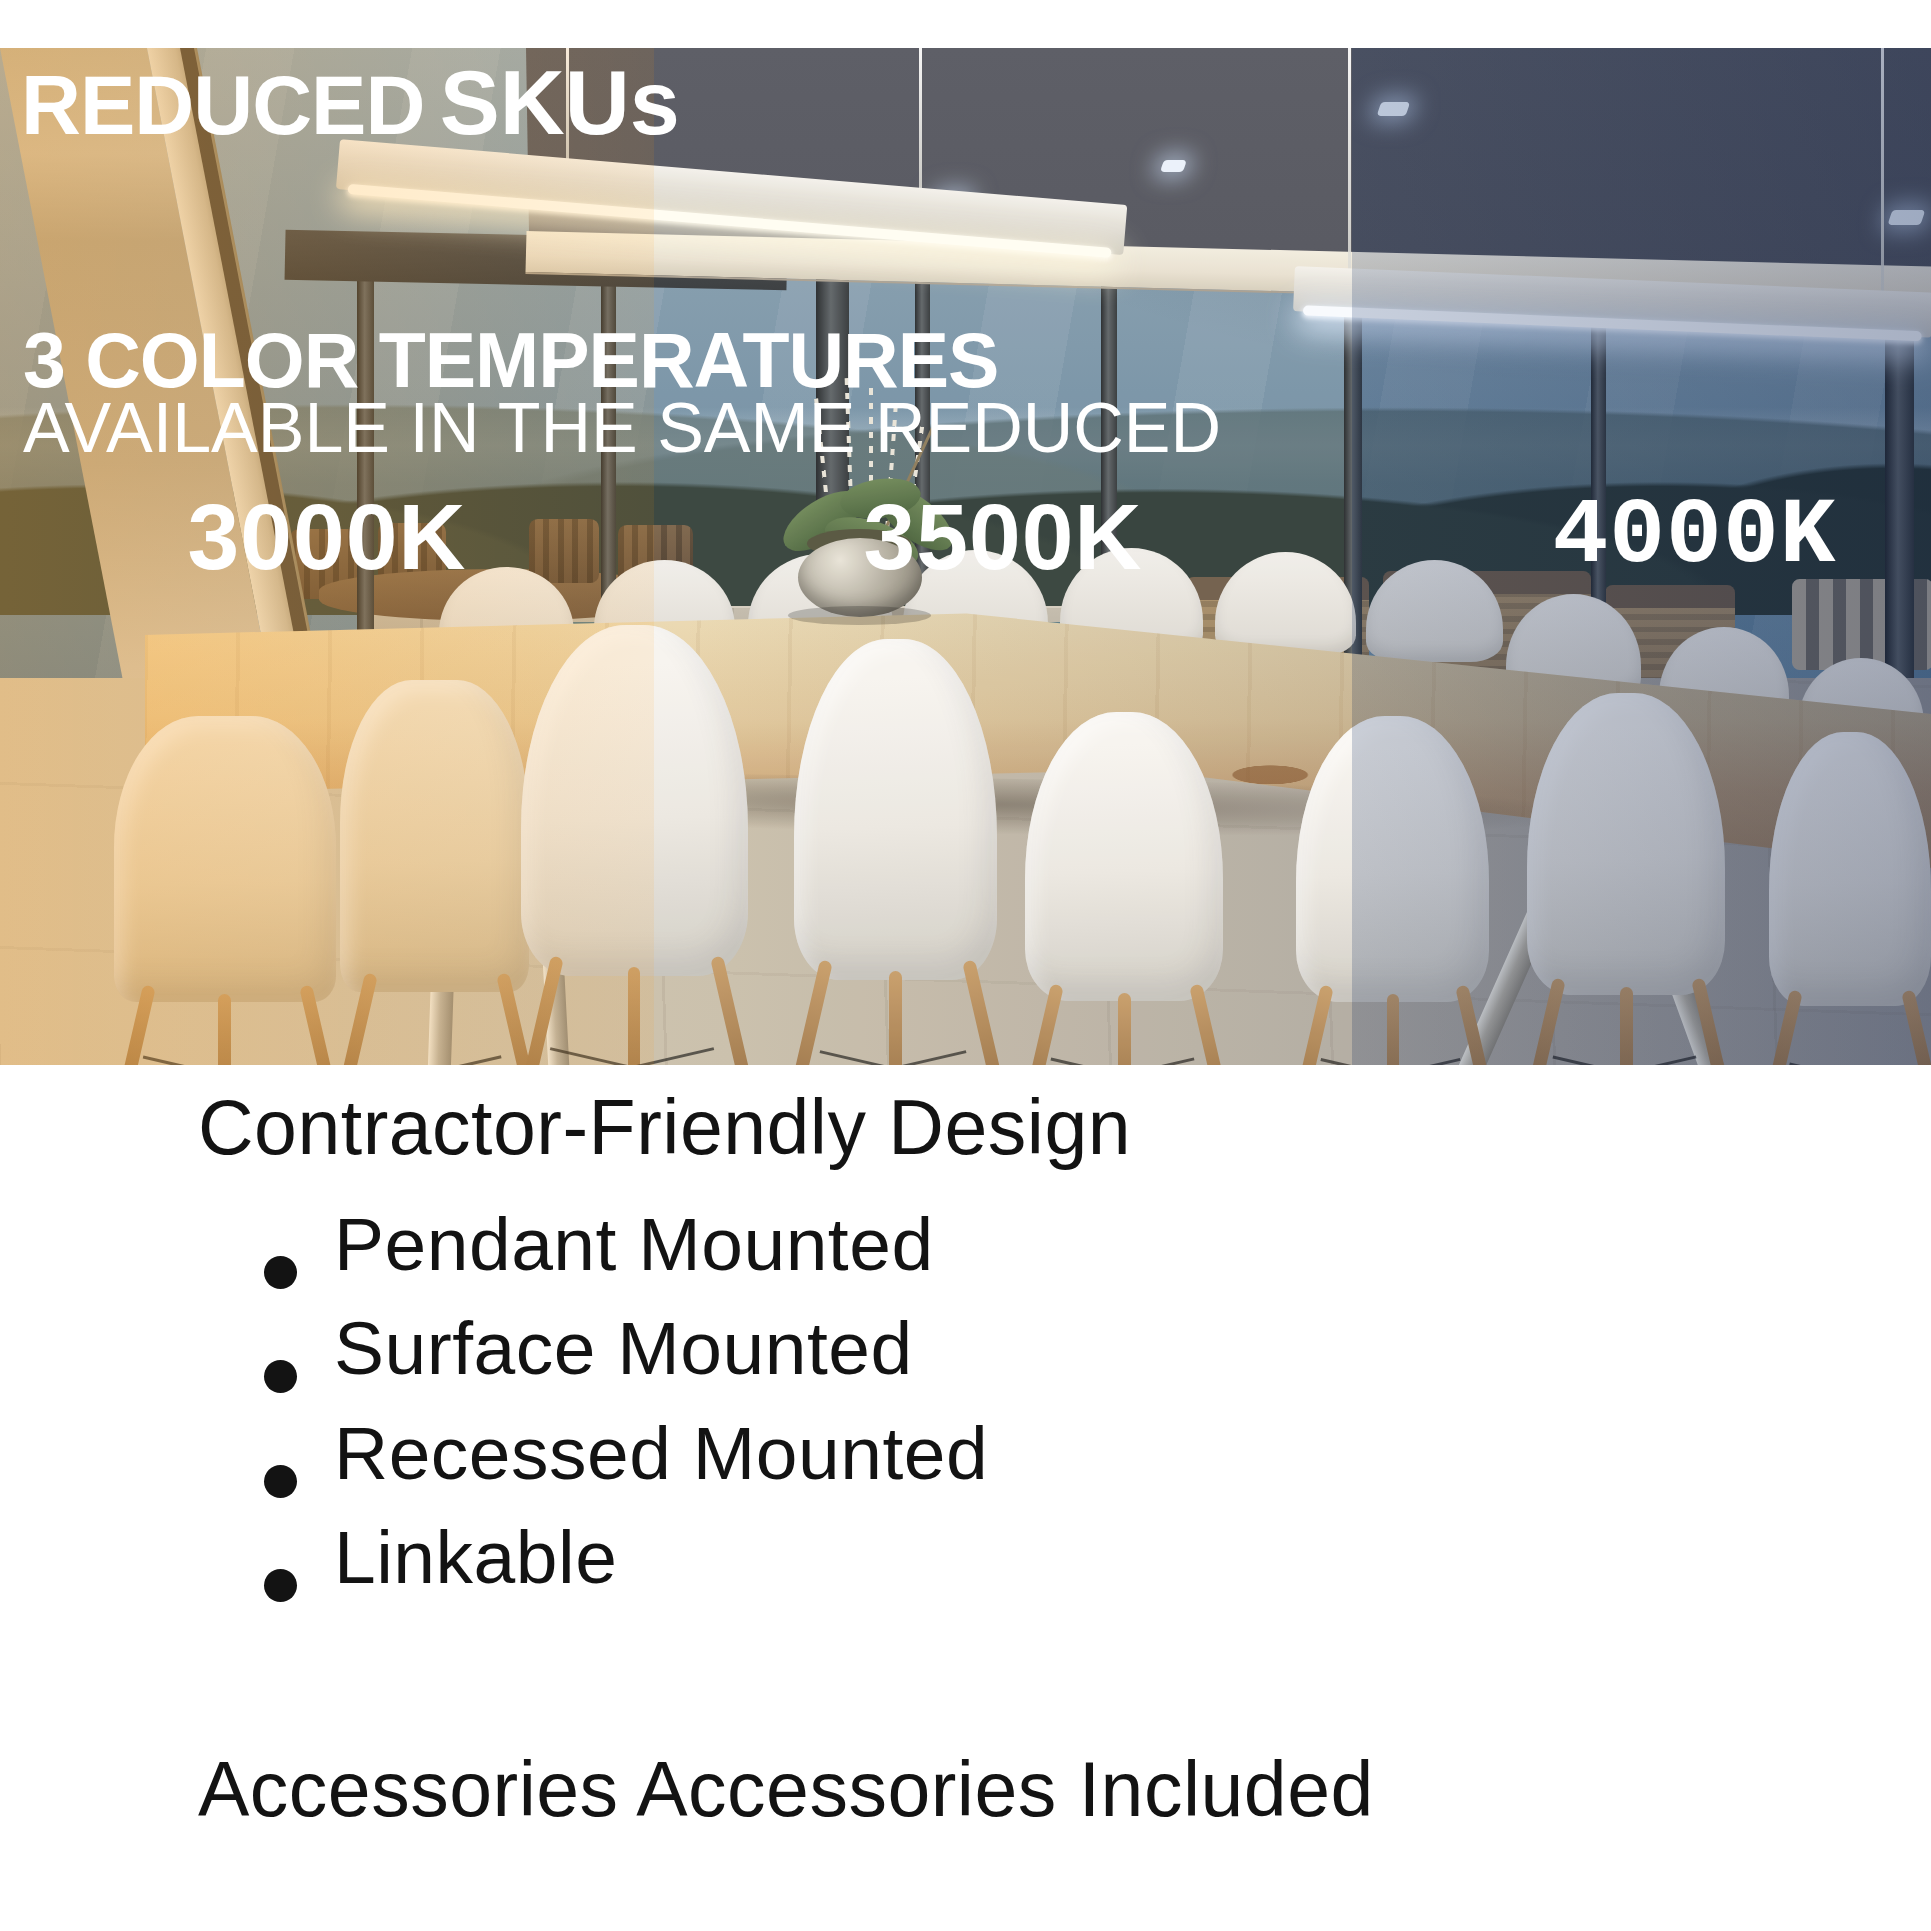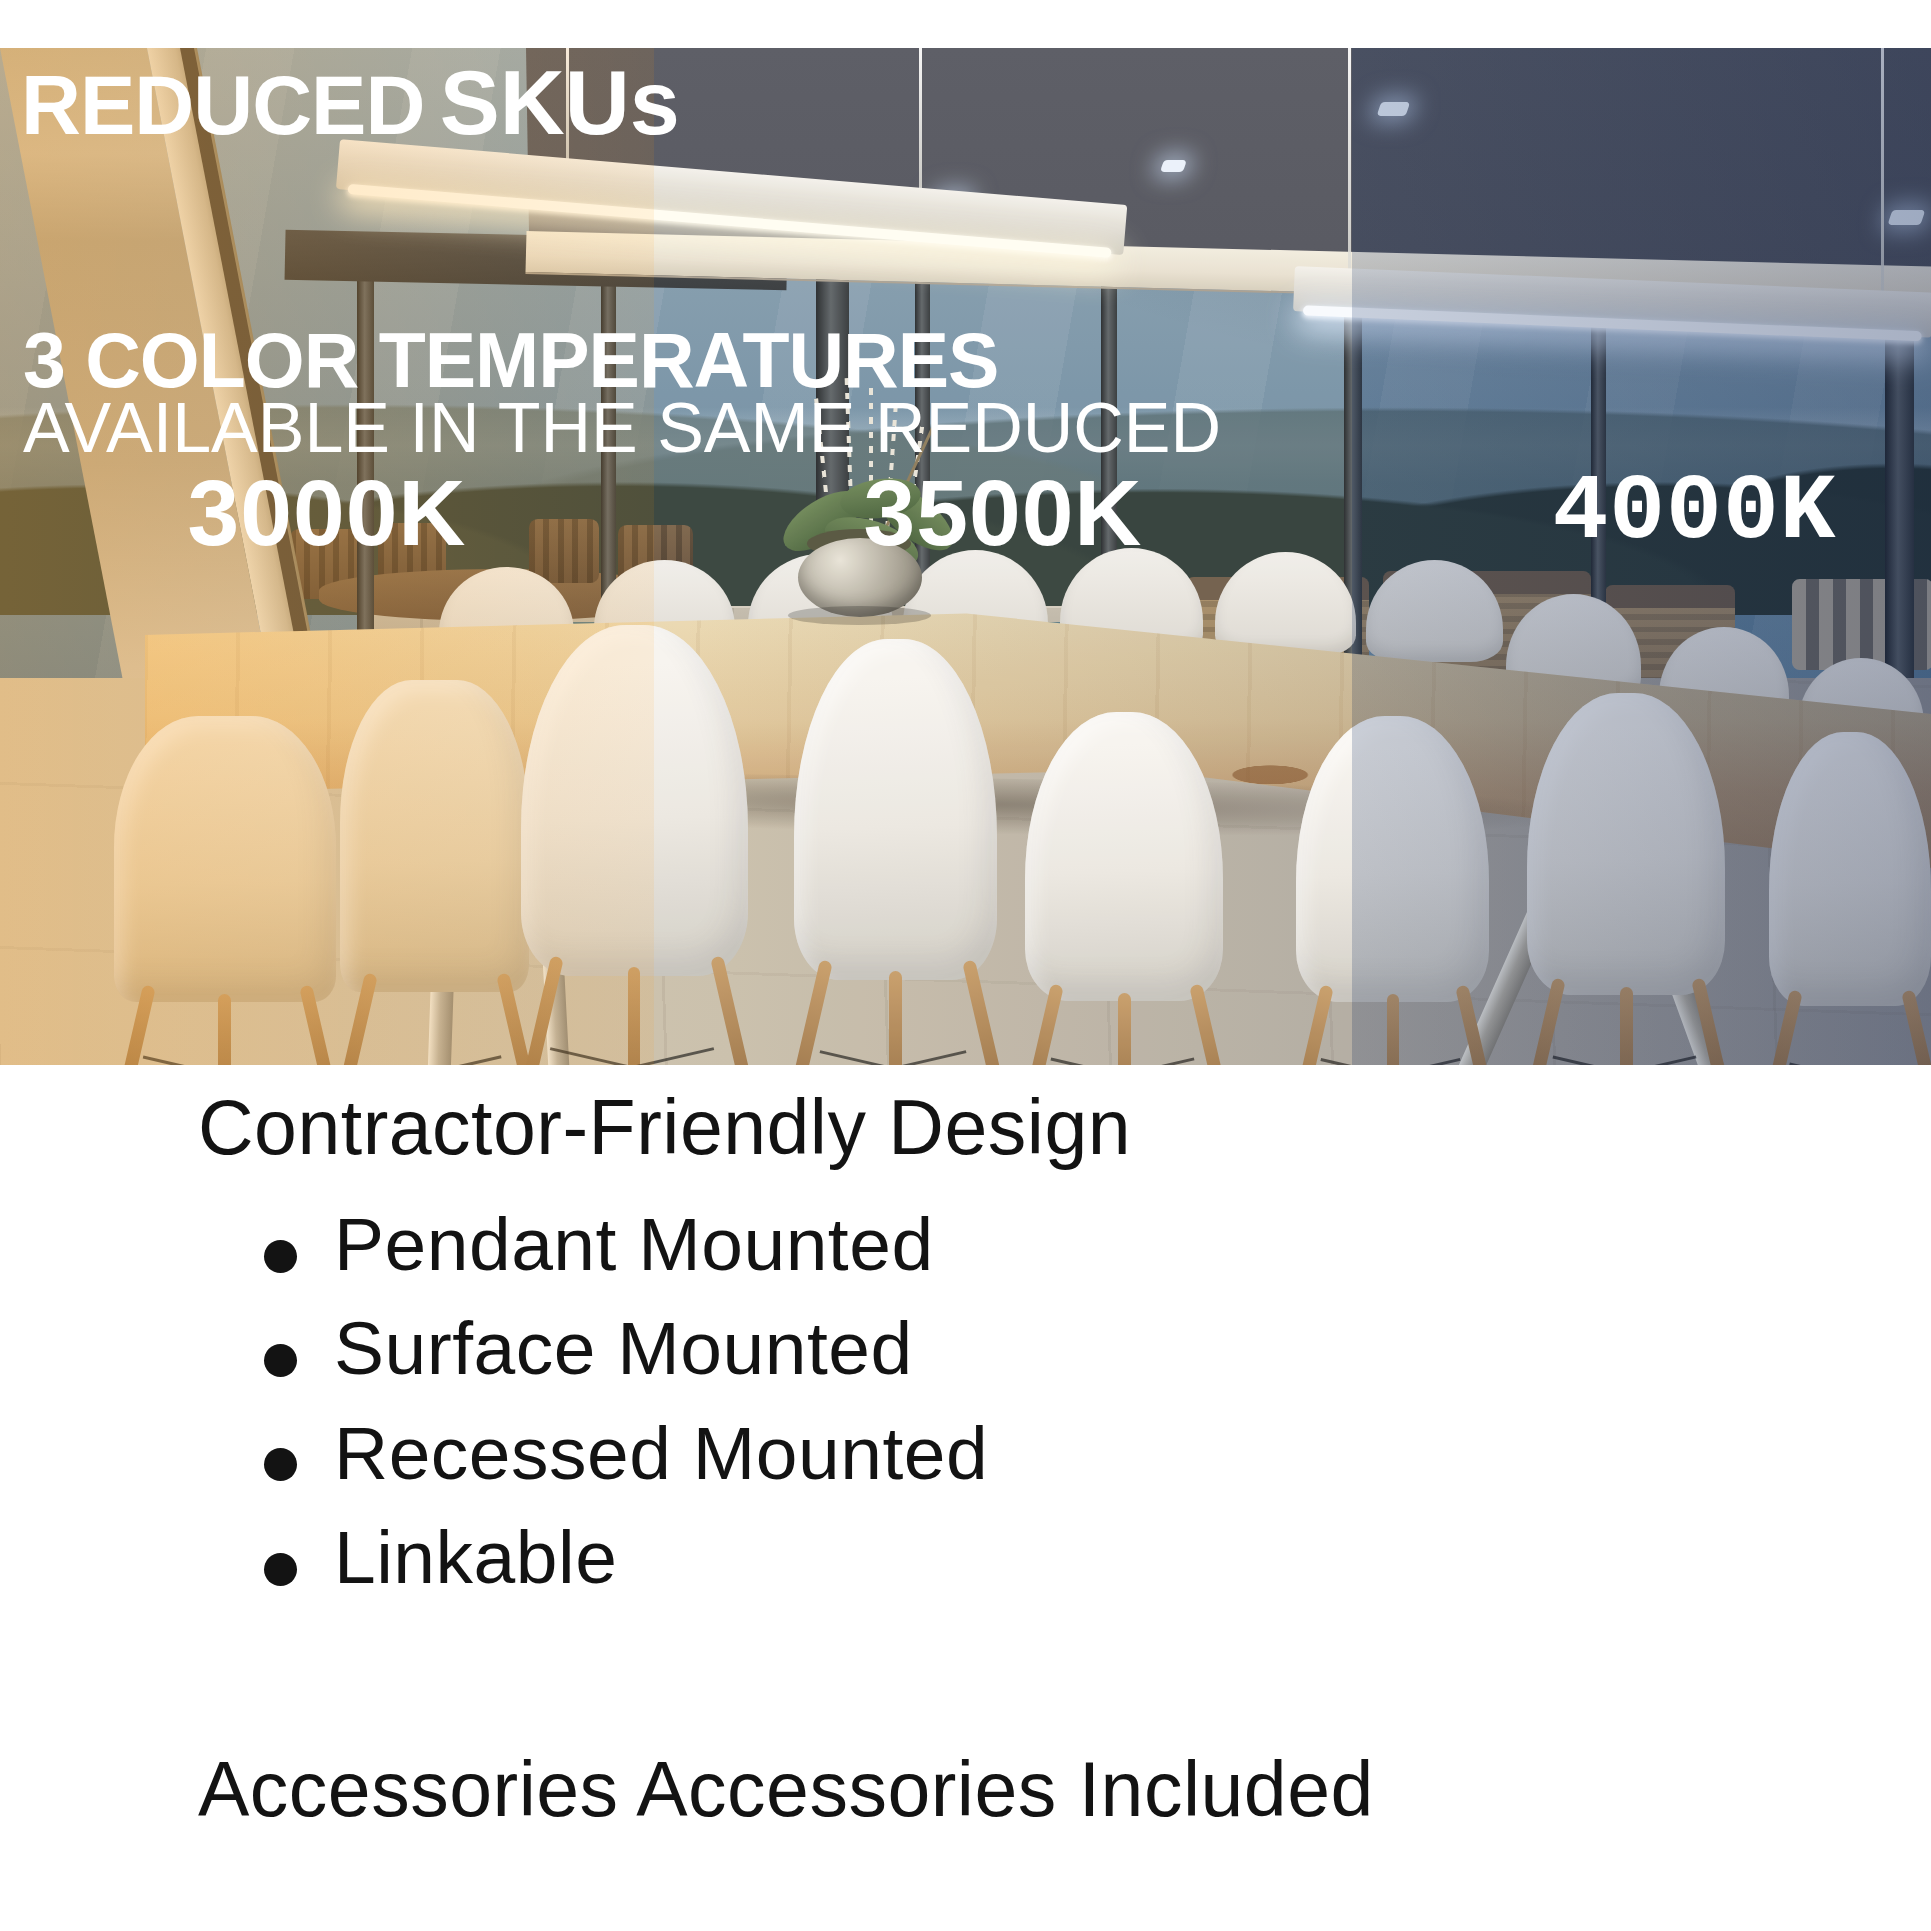--- a/index.html
+++ b/index.html
@@ -102,31 +102,31 @@
 
   .tz{position:absolute;top:0;height:1065px;}
   .tz.warm{left:0;width:654px;background:linear-gradient(90deg, rgba(255,164,44,.30), rgba(255,176,70,.14));}
   .tz.neutral{left:654px;width:698px;background:rgba(255,240,220,.05);}
   .tz.cool{left:1352px;width:579px;background:linear-gradient(90deg, rgba(28,52,100,.22), rgba(16,36,82,.35));}
 
   .badge{left:21px;top:3.9px;color:#fff;font-size:83px;font-weight:700;letter-spacing:-1px;white-space:nowrap;}
   .badge .heavy{font-size:90px;font-weight:900;letter-spacing:0;margin-left:15.4px;}
   .sub1{left:23px;top:268px;color:#fff;font-size:77px;font-weight:800;letter-spacing:-1px;white-space:nowrap;}
   .sub2{left:23px;top:340px;color:#fff;font-size:70px;font-weight:400;letter-spacing:0;white-space:nowrap;}
-  .temps{left:0;top:412px;width:1931px;display:flex;color:#fff;font-weight:800;font-size:93px;letter-spacing:1px;}
+  .temps{left:0;top:436px;width:1931px;display:flex;color:#fff;font-weight:800;font-size:93px;letter-spacing:1px;}
   .tcell{text-align:center;}
   .tcell.z1{width:654px;}
   .tcell.z2{width:698px;}
   .tcell.z3{width:579px;text-indent:106px;font-family:Liberation Mono, monospace;}
 
   
   .features{position:absolute;left:0;top:1065px;width:1931px;height:866px;background:#ffffff;color:#131313;}
   .fh{position:absolute;left:198px;top:19px;font-size:77px;line-height:1.12;letter-spacing:0.5px;}
   .flist{position:absolute;left:264px;top:135px;margin:0;padding:0;list-style:none;}
-  .feat{display:flex;align-items:center;margin:0 0 15.4px 0;height:89px;}
+  .feat{display:flex;align-items:flex-end;margin:0 0 15.4px 0;height:89px;}
   .dot{flex:0 0 auto;width:33px;height:33px;border-radius:50%;background:#131313;margin:23px 37px 0 0;}
   .ftext{font-size:75px;line-height:89px;letter-spacing:0.5px;white-space:nowrap;}
   .ffoot{position:absolute;left:198px;top:681px;font-size:77px;line-height:1.12;letter-spacing:0.5px;white-space:nowrap;}
 </style>
 </head>
 <body>
 
 <div class="photo">
 
   <div class="abs sky"></div>

